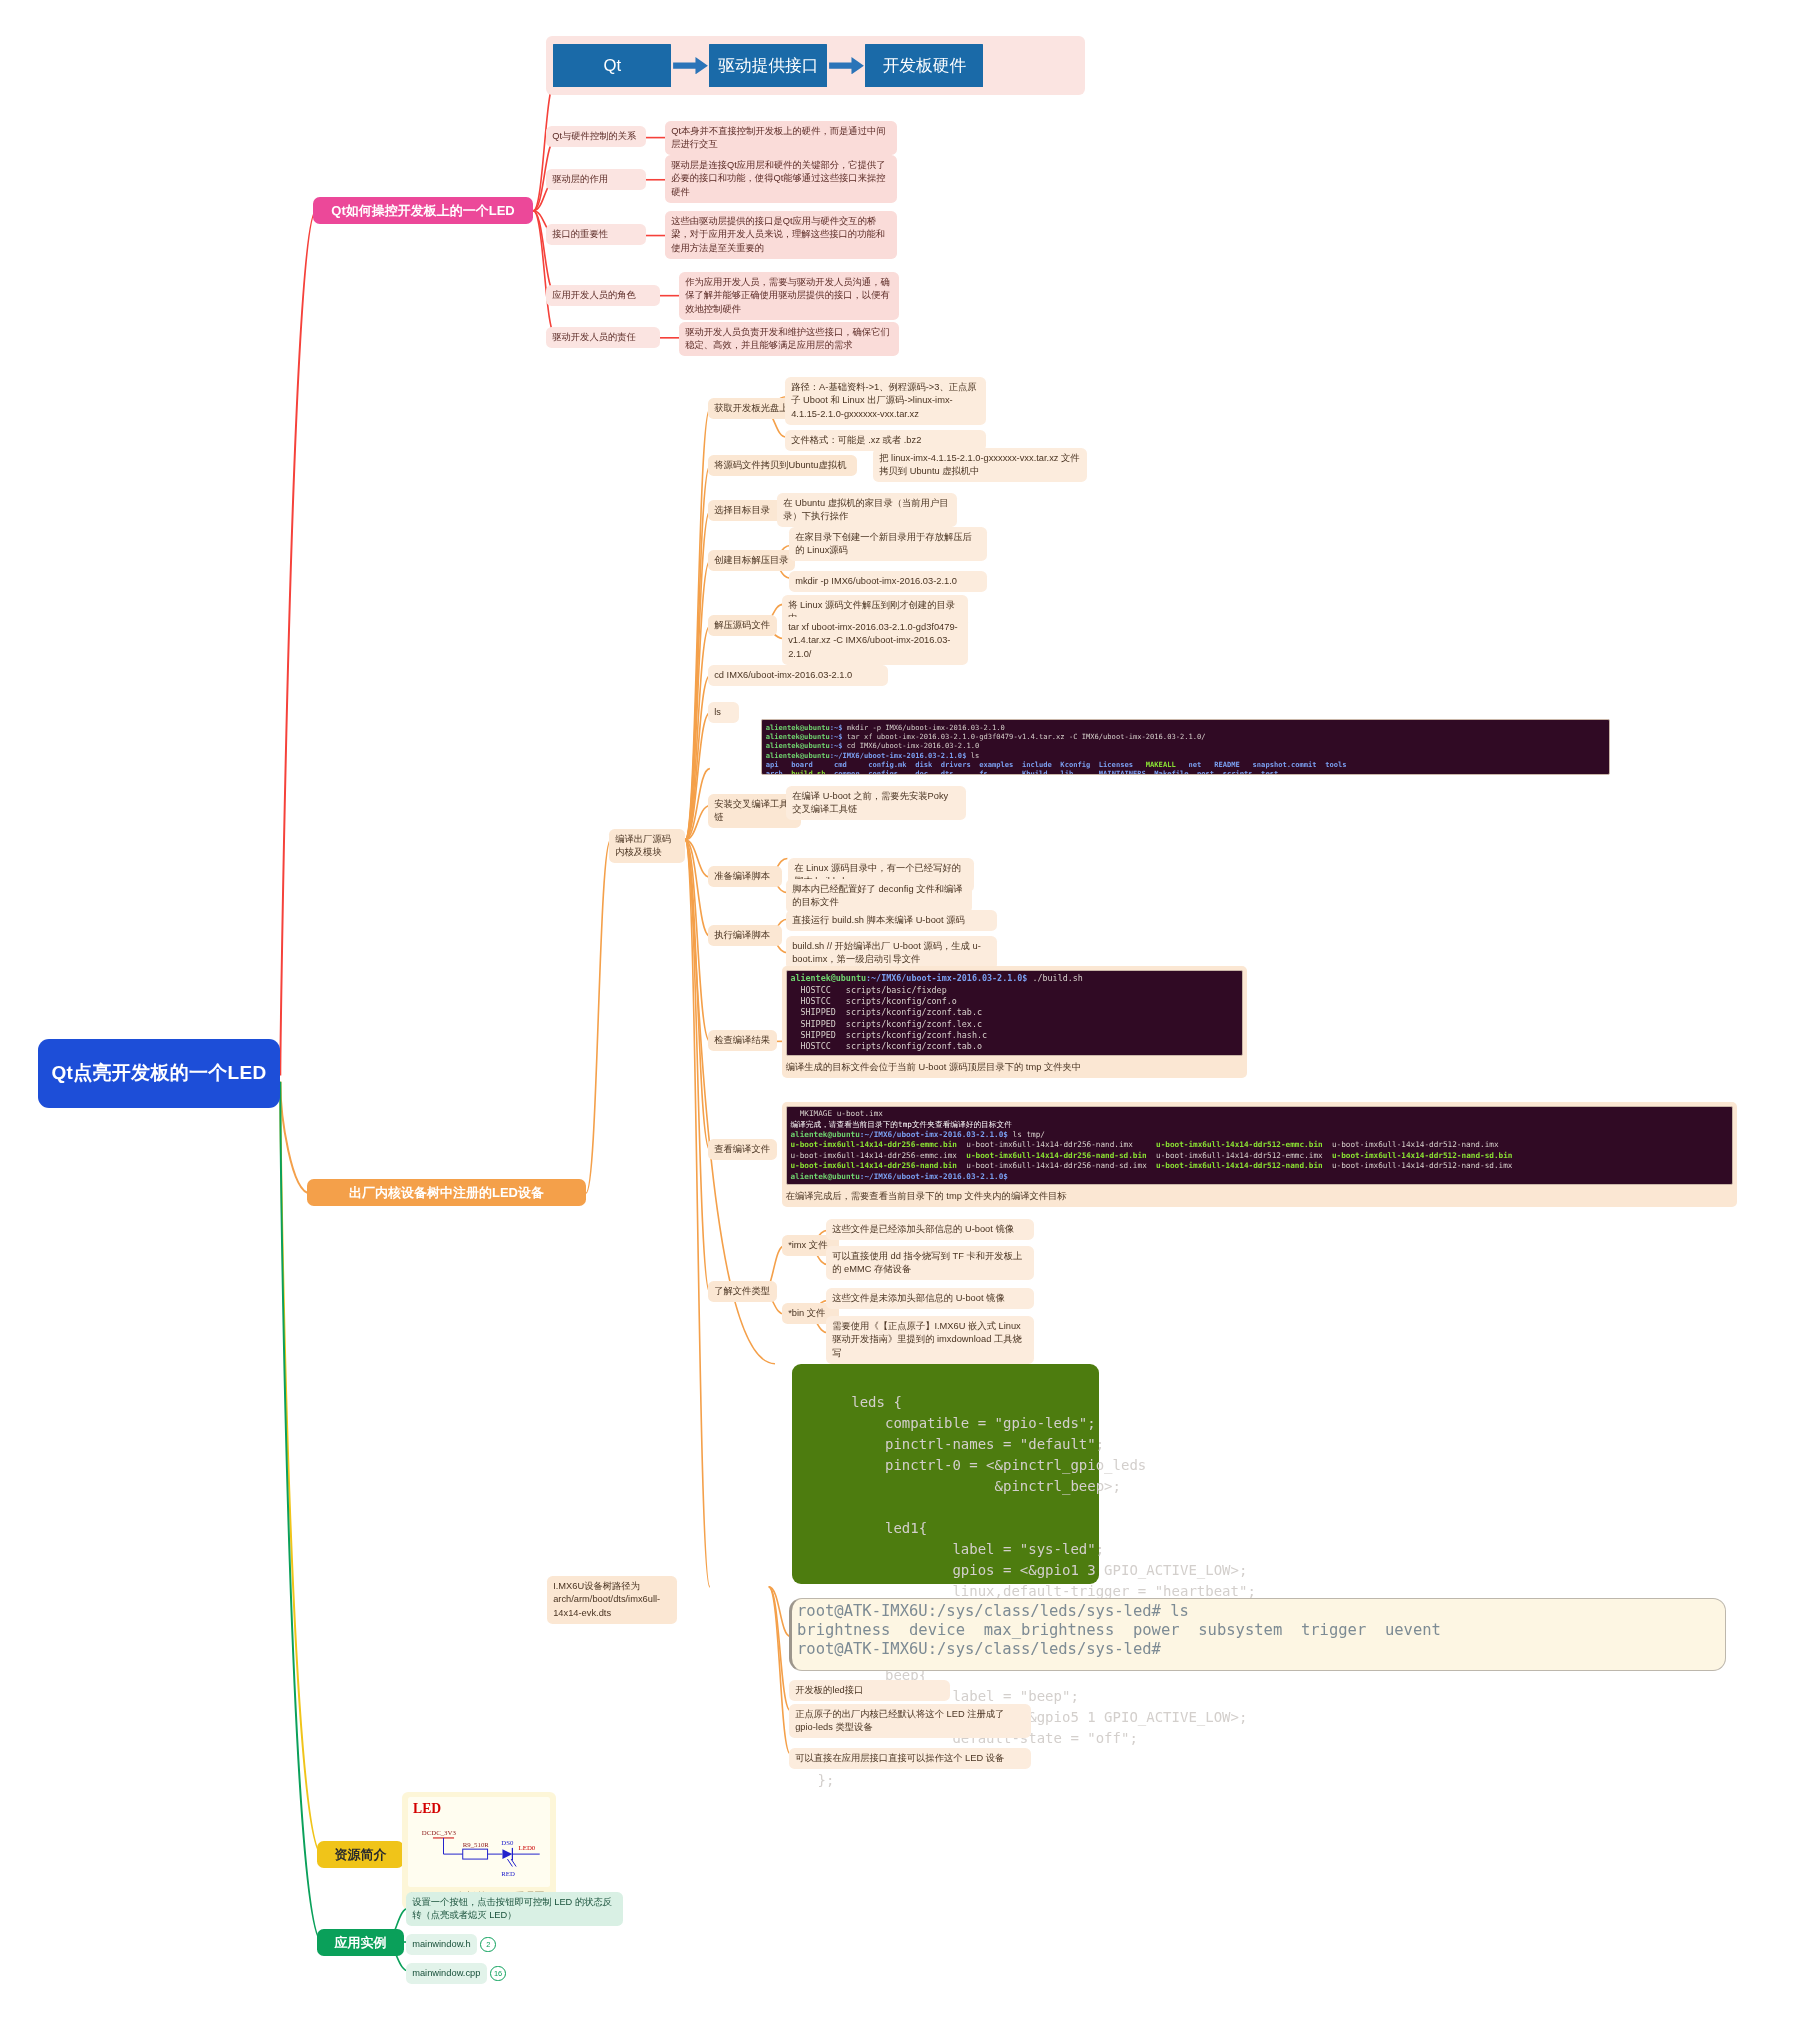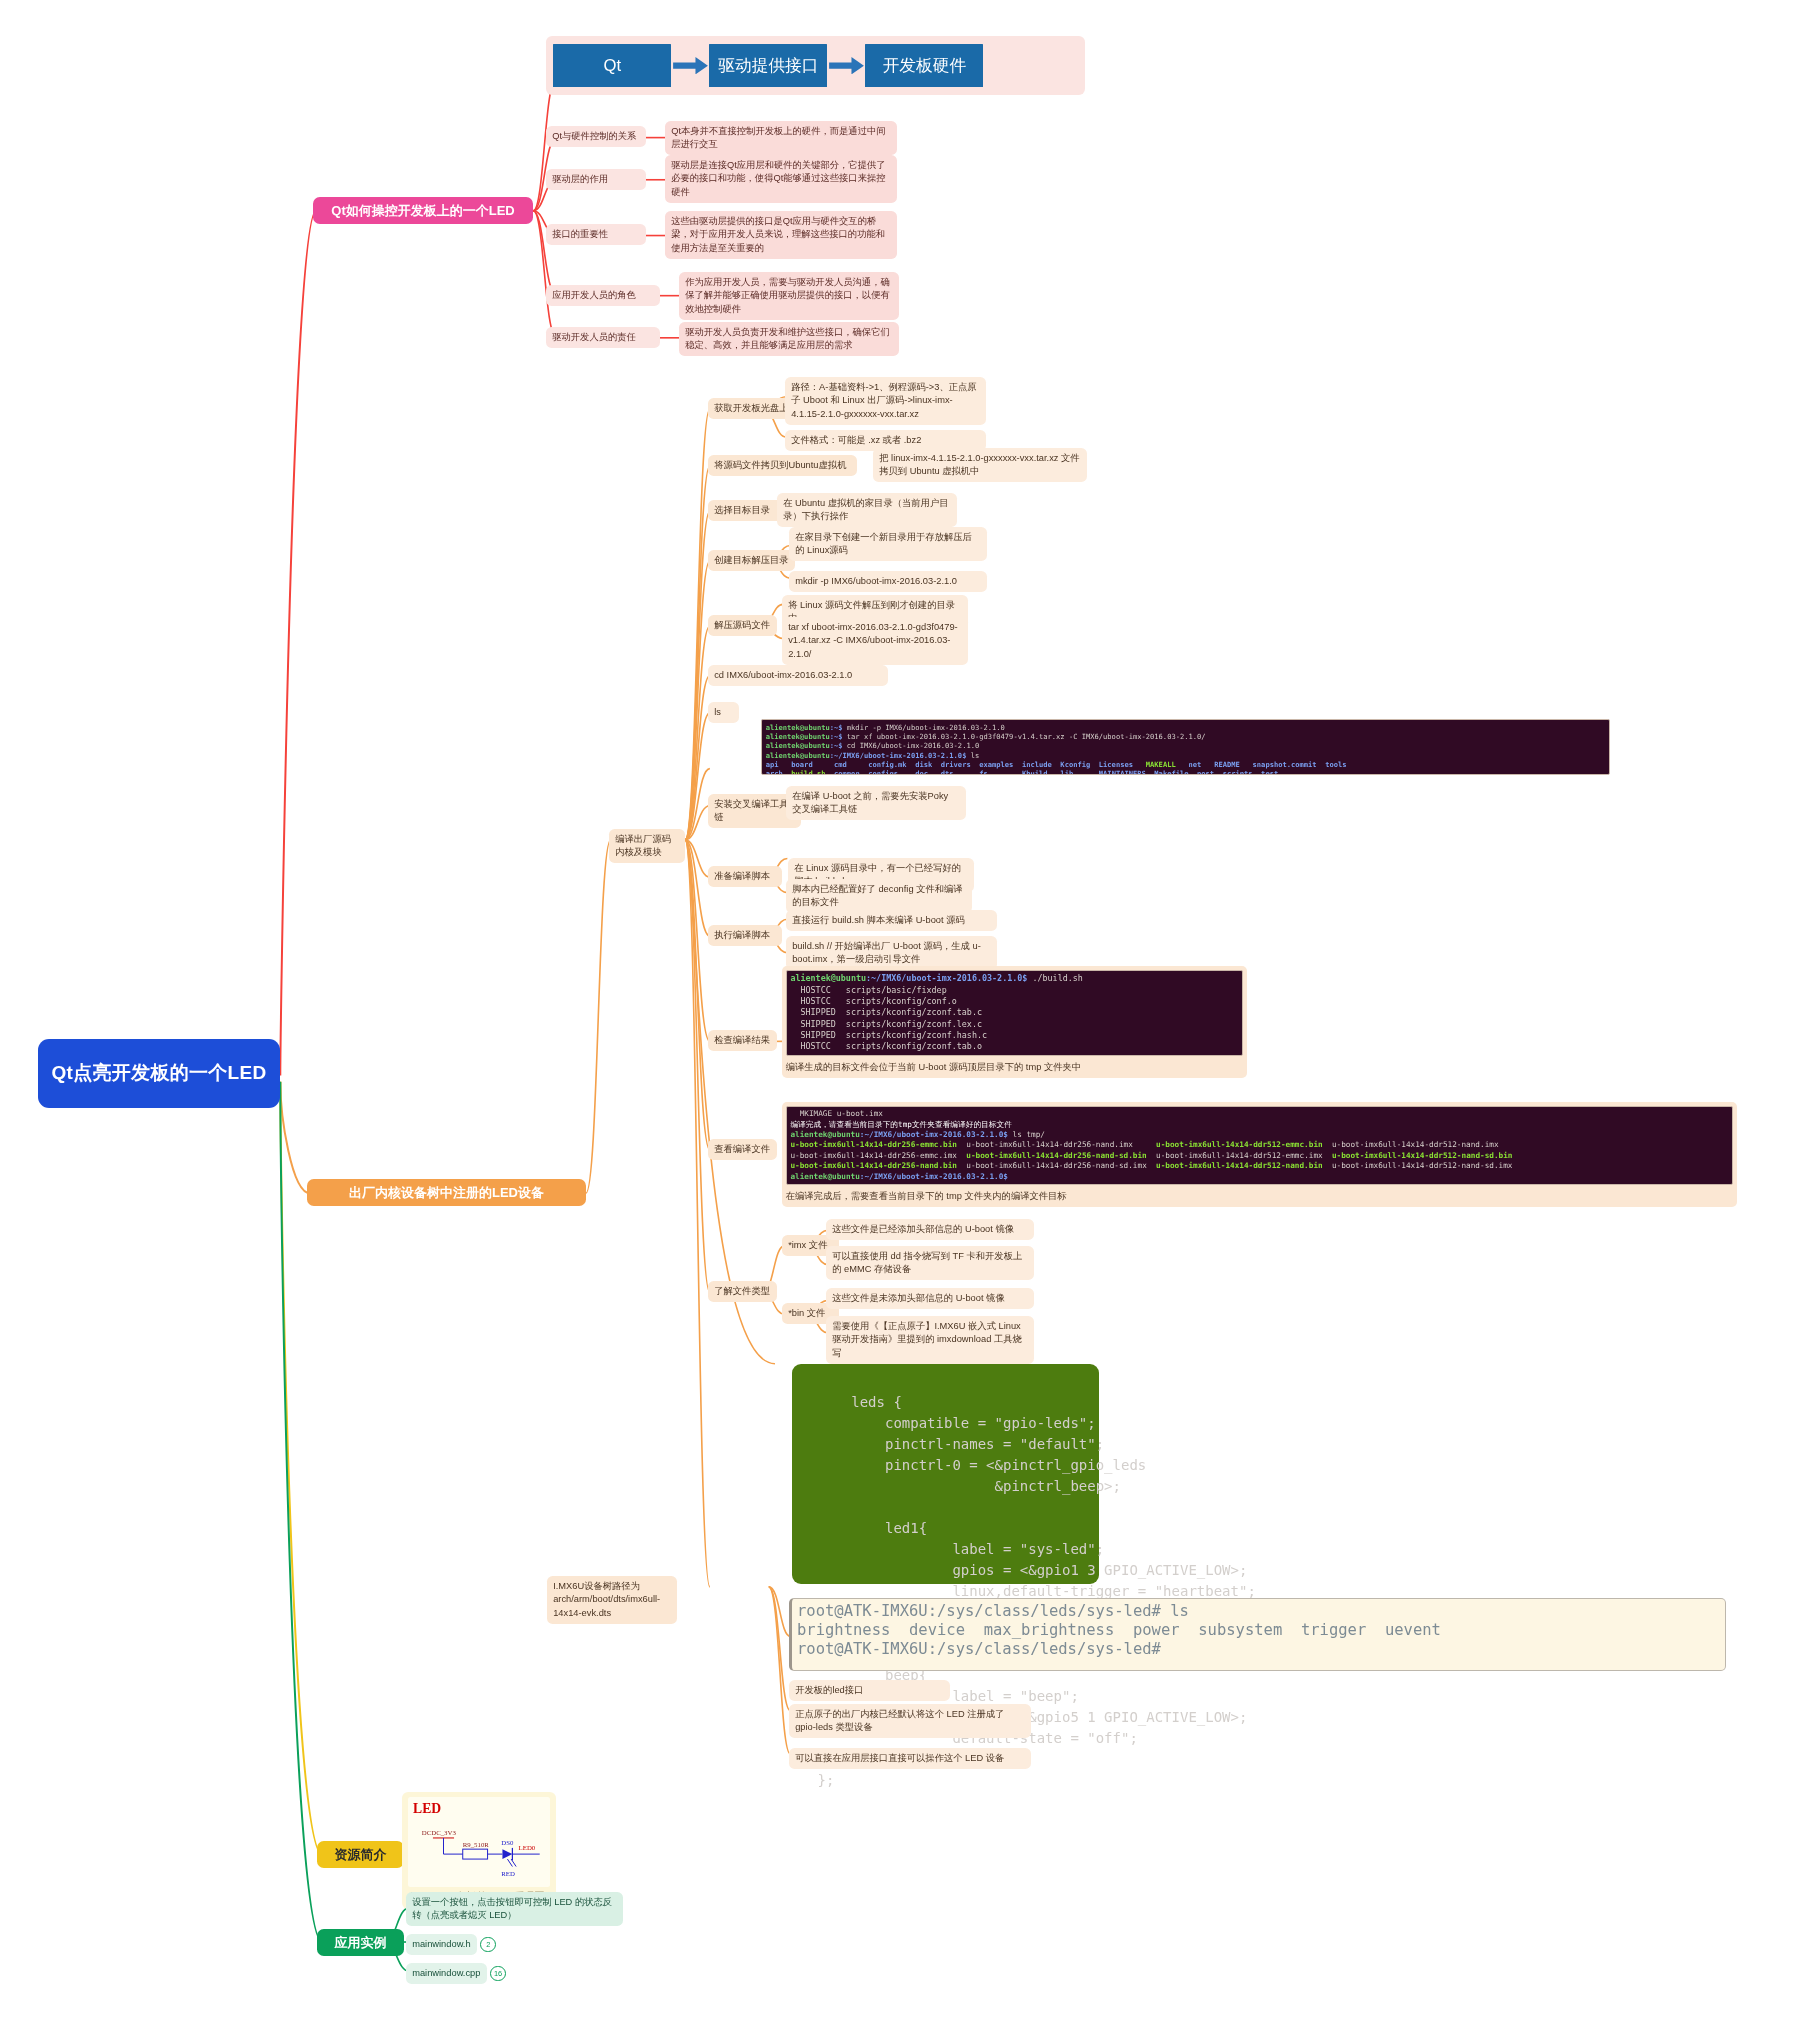--- a/index.html
+++ b/index.html
@@ -49,21 +49,21 @@
   .term .p{color:#7a9ff0;font-weight:bold;}
   .term .w{color:#ffffff;}
   .term .g{color:#8ae234;font-weight:bold;}
   .term .c{color:#d6d0cb;}
 
   .termbox{background:#fbe7d3;border-radius:5px;padding:3.7px;}
   .codebox{background:#4d7c0f;border-radius:9px;padding:7.4px 8.7px;
            font-family:"DejaVu Sans Mono","Liberation Mono",monospace;font-size:14px;line-height:1.5;white-space:pre;color:#d3cfcc;}
 
   
-  .serial{background:#fdf6e3;border:1.2px solid #bdb7ac;border-left:3.7px solid #9d968c;border-radius:5px;
+  .serial{background:#fdf6e3;border:1.2px solid #bdb7ac;border-left:3.7px solid #9d968c;border-radius:13px;
           font-family:"DejaVu Sans Mono","Liberation Mono",monospace;font-size:15.5px;line-height:1.25;
           color:#7d8b94;white-space:pre;padding:2.5px 5px;overflow:hidden;}
 
   
   .ledcard{background:#fdf6d8;border-radius:6.2px;padding:5px 6.2px;}
   .ledcard .cap{font-size:10.5px;color:#4a3e13;padding-top:2.5px;}
   .schem{background:#fffdf0;border-radius:2.5px;position:relative;}
 
   .numbadge{display:inline-flex;align-items:center;justify-content:center;
             width:13.6px;height:13.6px;border-radius:50%;border:1px solid #0aa05a;color:#0aa05a;

